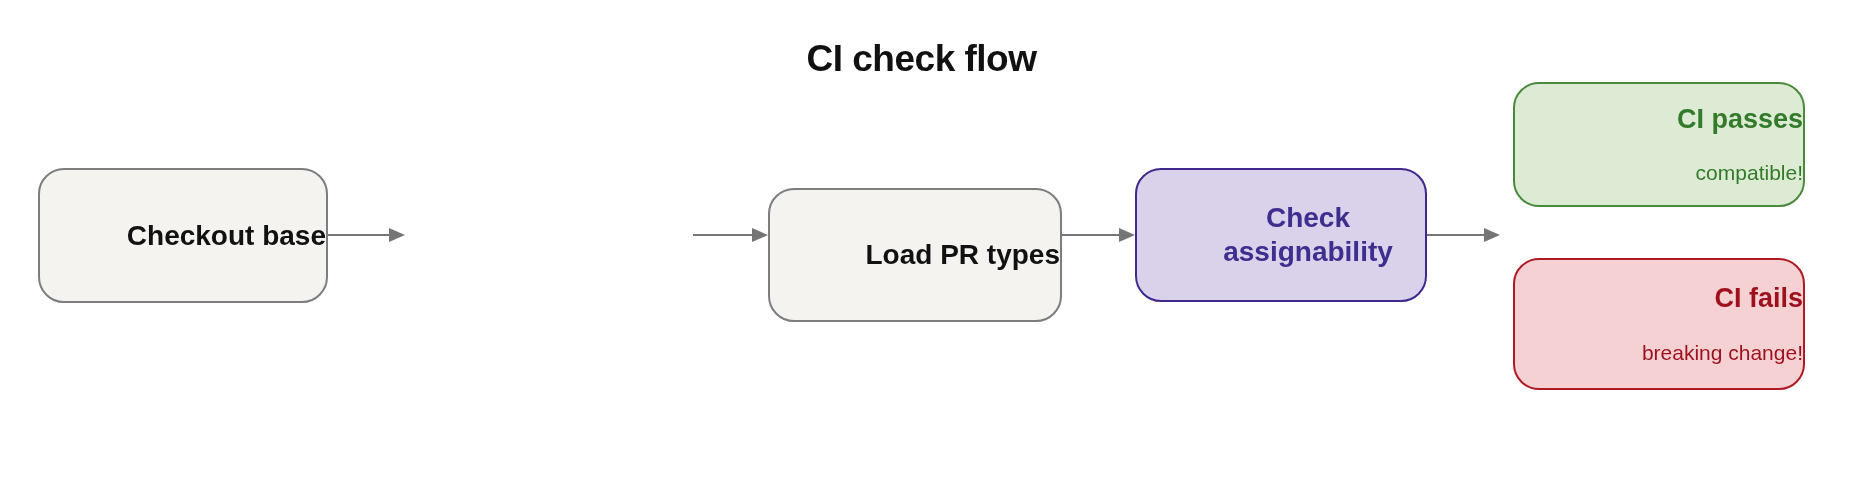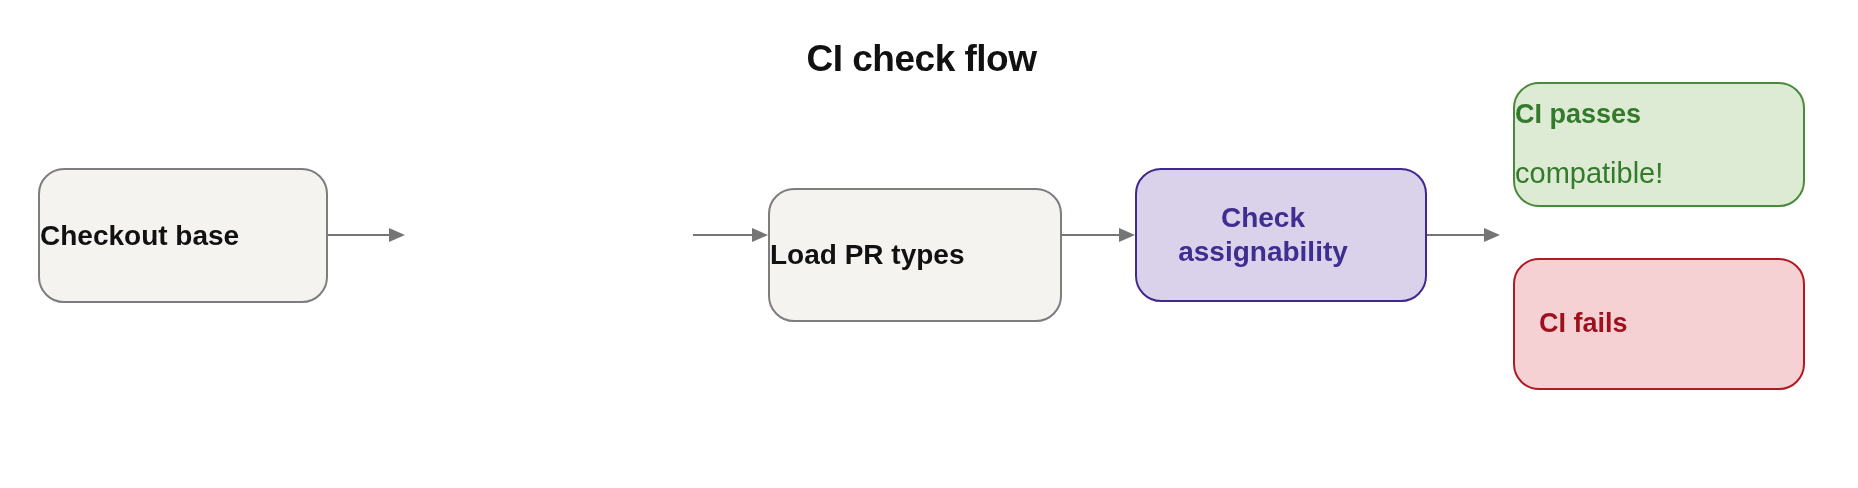--- a/index.html
+++ b/index.html
@@ -25,21 +25,21 @@
     font-weight: 700;
     letter-spacing: -0.5px;
     color: #111111;
   }
   .node {
     position: absolute;
     box-sizing: border-box;
     border-radius: 26px;
     display: flex;
     flex-direction: column;
-    align-items: flex-start;
+    align-items: flex-end;
     justify-content: center;
     text-align: center;
     gap: 24px;
   }
   .node--default {
     background: var(--default-fill, #f4f3f0);
     border: 2px solid var(--default-border, #7d7d7d);
     color: var(--default-text, #111111);
   }
   .node--accent {
@@ -63,21 +63,21 @@
     font-weight: 700;
     line-height: 1.2;
     max-width: 234px;
   }
   .node-label--outcome {
     font-size: 27px;
     font-weight: 700;
     line-height: 1.25;
   }
   .node-sublabel {
-    font-size: 29px;
+    font-size: 21px;
     font-weight: 400;
     line-height: 1.25;
   }
   .arrow {
     position: absolute;
     height: 14px;
   }
   .arrow-line {
     position: absolute;
     left: 0;
@@ -117,20 +117,21 @@
     <span class="node-label">Check assignability</span>
   </div>
 
   <div class="node node--success" style="left:1513px; top:82px; width:292px; height:125px;">
     <span class="node-label node-label--outcome">CI passes</span>
     <span class="node-sublabel">compatible!</span>
   </div>
 
   <div class="node node--danger" style="left:1513px; top:258px; width:292px; height:132px;">
     <span class="node-label node-label--outcome">CI fails</span>
+    <span class="node-sublabel">breaking change!</span>
   </div>
 
   <div class="arrow" style="left:328px; top:228px; width:77px;">
     <span class="arrow-line"></span>
     <span class="arrow-head"></span>
   </div>
 
   <div class="arrow" style="left:693px; top:228px; width:75px;">
     <span class="arrow-line"></span>
     <span class="arrow-head"></span>

